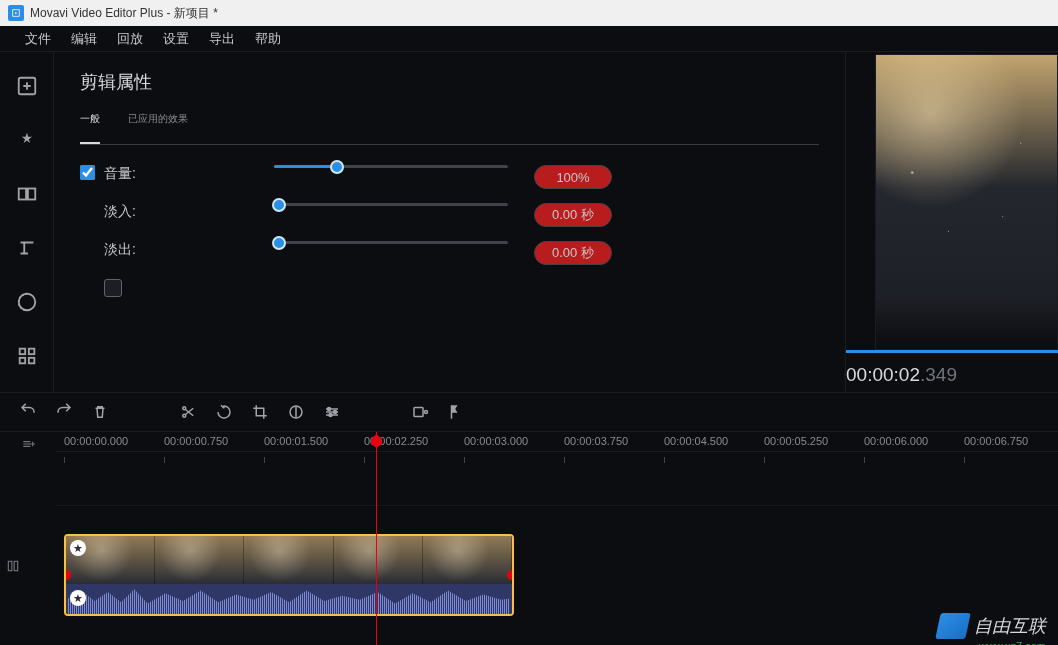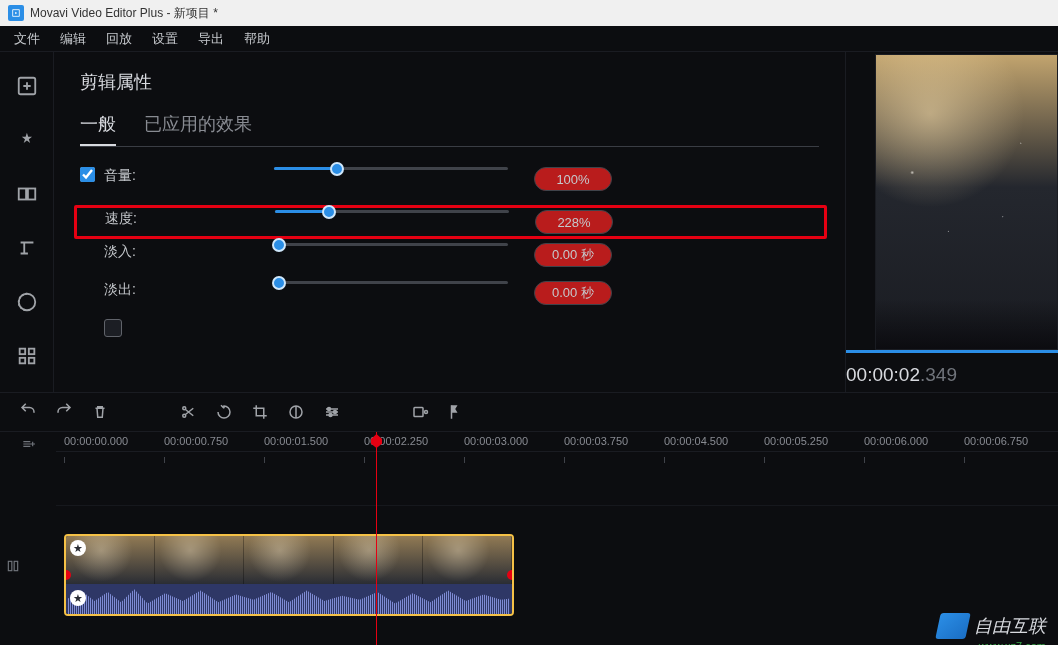--- a/index.html
+++ b/index.html
@@ -4,33 +4,33 @@
 <style>
 * { margin: 0; padding: 0; box-sizing: border-box; font-family: "Microsoft YaHei", "Segoe UI", sans-serif; }
 body { background: #000; width: 1058px; height: 645px; overflow: hidden; color: #c5c8cc; }
 
 
 .title-bar { height: 26px; background: #f0f0f0; display: flex; align-items: center; padding: 0 8px; color: #333; font-size: 12px; }
 .title-bar .app-icon { width: 16px; height: 16px; background: #2b8ee6; border-radius: 2px; margin-right: 6px; display: flex; align-items: center; justify-content: center; }
 .title-bar .app-icon svg { width: 10px; height: 10px; }
 
 
-.menu-bar { height: 26px; background: #0c0d10; display: flex; align-items: center; padding: 0 4px; border-bottom: 1px solid #1a1c22; }
+.menu-bar { height: 26px; background: #0c0d10; display: flex; align-items: center; padding: 0 15px; border-bottom: 1px solid #1a1c22; }
 .menu-bar .menu-item { padding: 3px 10px; font-size: 13px; color: #c5c8cc; cursor: pointer; }
 
 
 .main-row { display: flex; height: 340px; }
 .left-toolbar { width: 54px; background: #0c0d10; border-right: 1px solid #1a1c22; display: flex; flex-direction: column; align-items: center; padding-top: 14px; gap: 14px; }
 .left-toolbar .tool-btn { width: 40px; height: 40px; display: flex; align-items: center; justify-content: center; border-radius: 4px; cursor: pointer; color: #a0a3a8; }
 .left-toolbar .tool-btn svg { width: 22px; height: 22px; }
 
 .properties-panel { flex: 1; background: #0c0d10; padding: 18px 26px; border-right: 1px solid #1a1c22; }
 .panel-title { font-size: 18px; color: #d8dadf; margin-bottom: 18px; font-weight: normal; }
 .tabs { display: flex; gap: 28px; border-bottom: 1px solid #3a3d44; margin-bottom: 20px; }
-.tabs .tab { padding-bottom: 8px; font-size: 18px; color: #888b92; cursor: pointer; }
+.tabs .tab { padding-bottom: 16px; font-size: 10px; color: #888b92; cursor: pointer; }
 .tabs .tab.active { color: #d8dadf; border-bottom: 2px solid #d8dadf; }
 
 .prop-row { display: flex; align-items: flex-start; height: 34px; margin-bottom: 4px; }
 .prop-row .chk { width: 24px; display: flex; align-items: center; }
 .prop-row .chk input { width: 15px; height: 15px; accent-color: #2b8ee6; }
 .prop-row .lbl { width: 170px; font-size: 14px; color: #c5c8cc; }
 .prop-row .slider-wrap { width: 234px; display: flex; align-items: center; margin-right: 26px; }
 .prop-row .slider { width: 100%; height: 3px; background: #40434a; position: relative; border-radius: 2px; }
 .prop-row .slider .fill { height: 100%; background: #2b8ee6; border-radius: 2px; }
 .prop-row .slider .thumb { position: absolute; top: 50%; transform: translate(-50%,-50%); width: 14px; height: 14px; background: #2b8ee6; border: 2px solid #cfe7fb; border-radius: 50%; }
@@ -182,31 +182,20 @@
       <div class="slider-wrap">
         <div class="slider">
           <div class="fill" style="width:27%"></div>
           <div class="thumb" style="left:27%"></div>
         </div>
       </div>
       <div class="value-pill">100%</div>
     </div>
 
 
-    <div class="prop-row highlight-row">
-      <span class="chk"></span>
-      <span class="lbl">速度:</span>
-      <div class="slider-wrap">
-        <div class="slider">
-          <div class="fill" style="width:23%"></div>
-          <div class="thumb" style="left:23%"></div>
-        </div>
-      </div>
-      <div class="value-pill">228%</div>
-    </div>
 
     <div class="prop-row">
       <span class="chk"></span>
       <span class="lbl">淡入:</span>
       <div class="slider-wrap">
         <div class="slider">
           <div class="fill" style="width:2%"></div>
           <div class="thumb" style="left:2%"></div>
         </div>
       </div>

